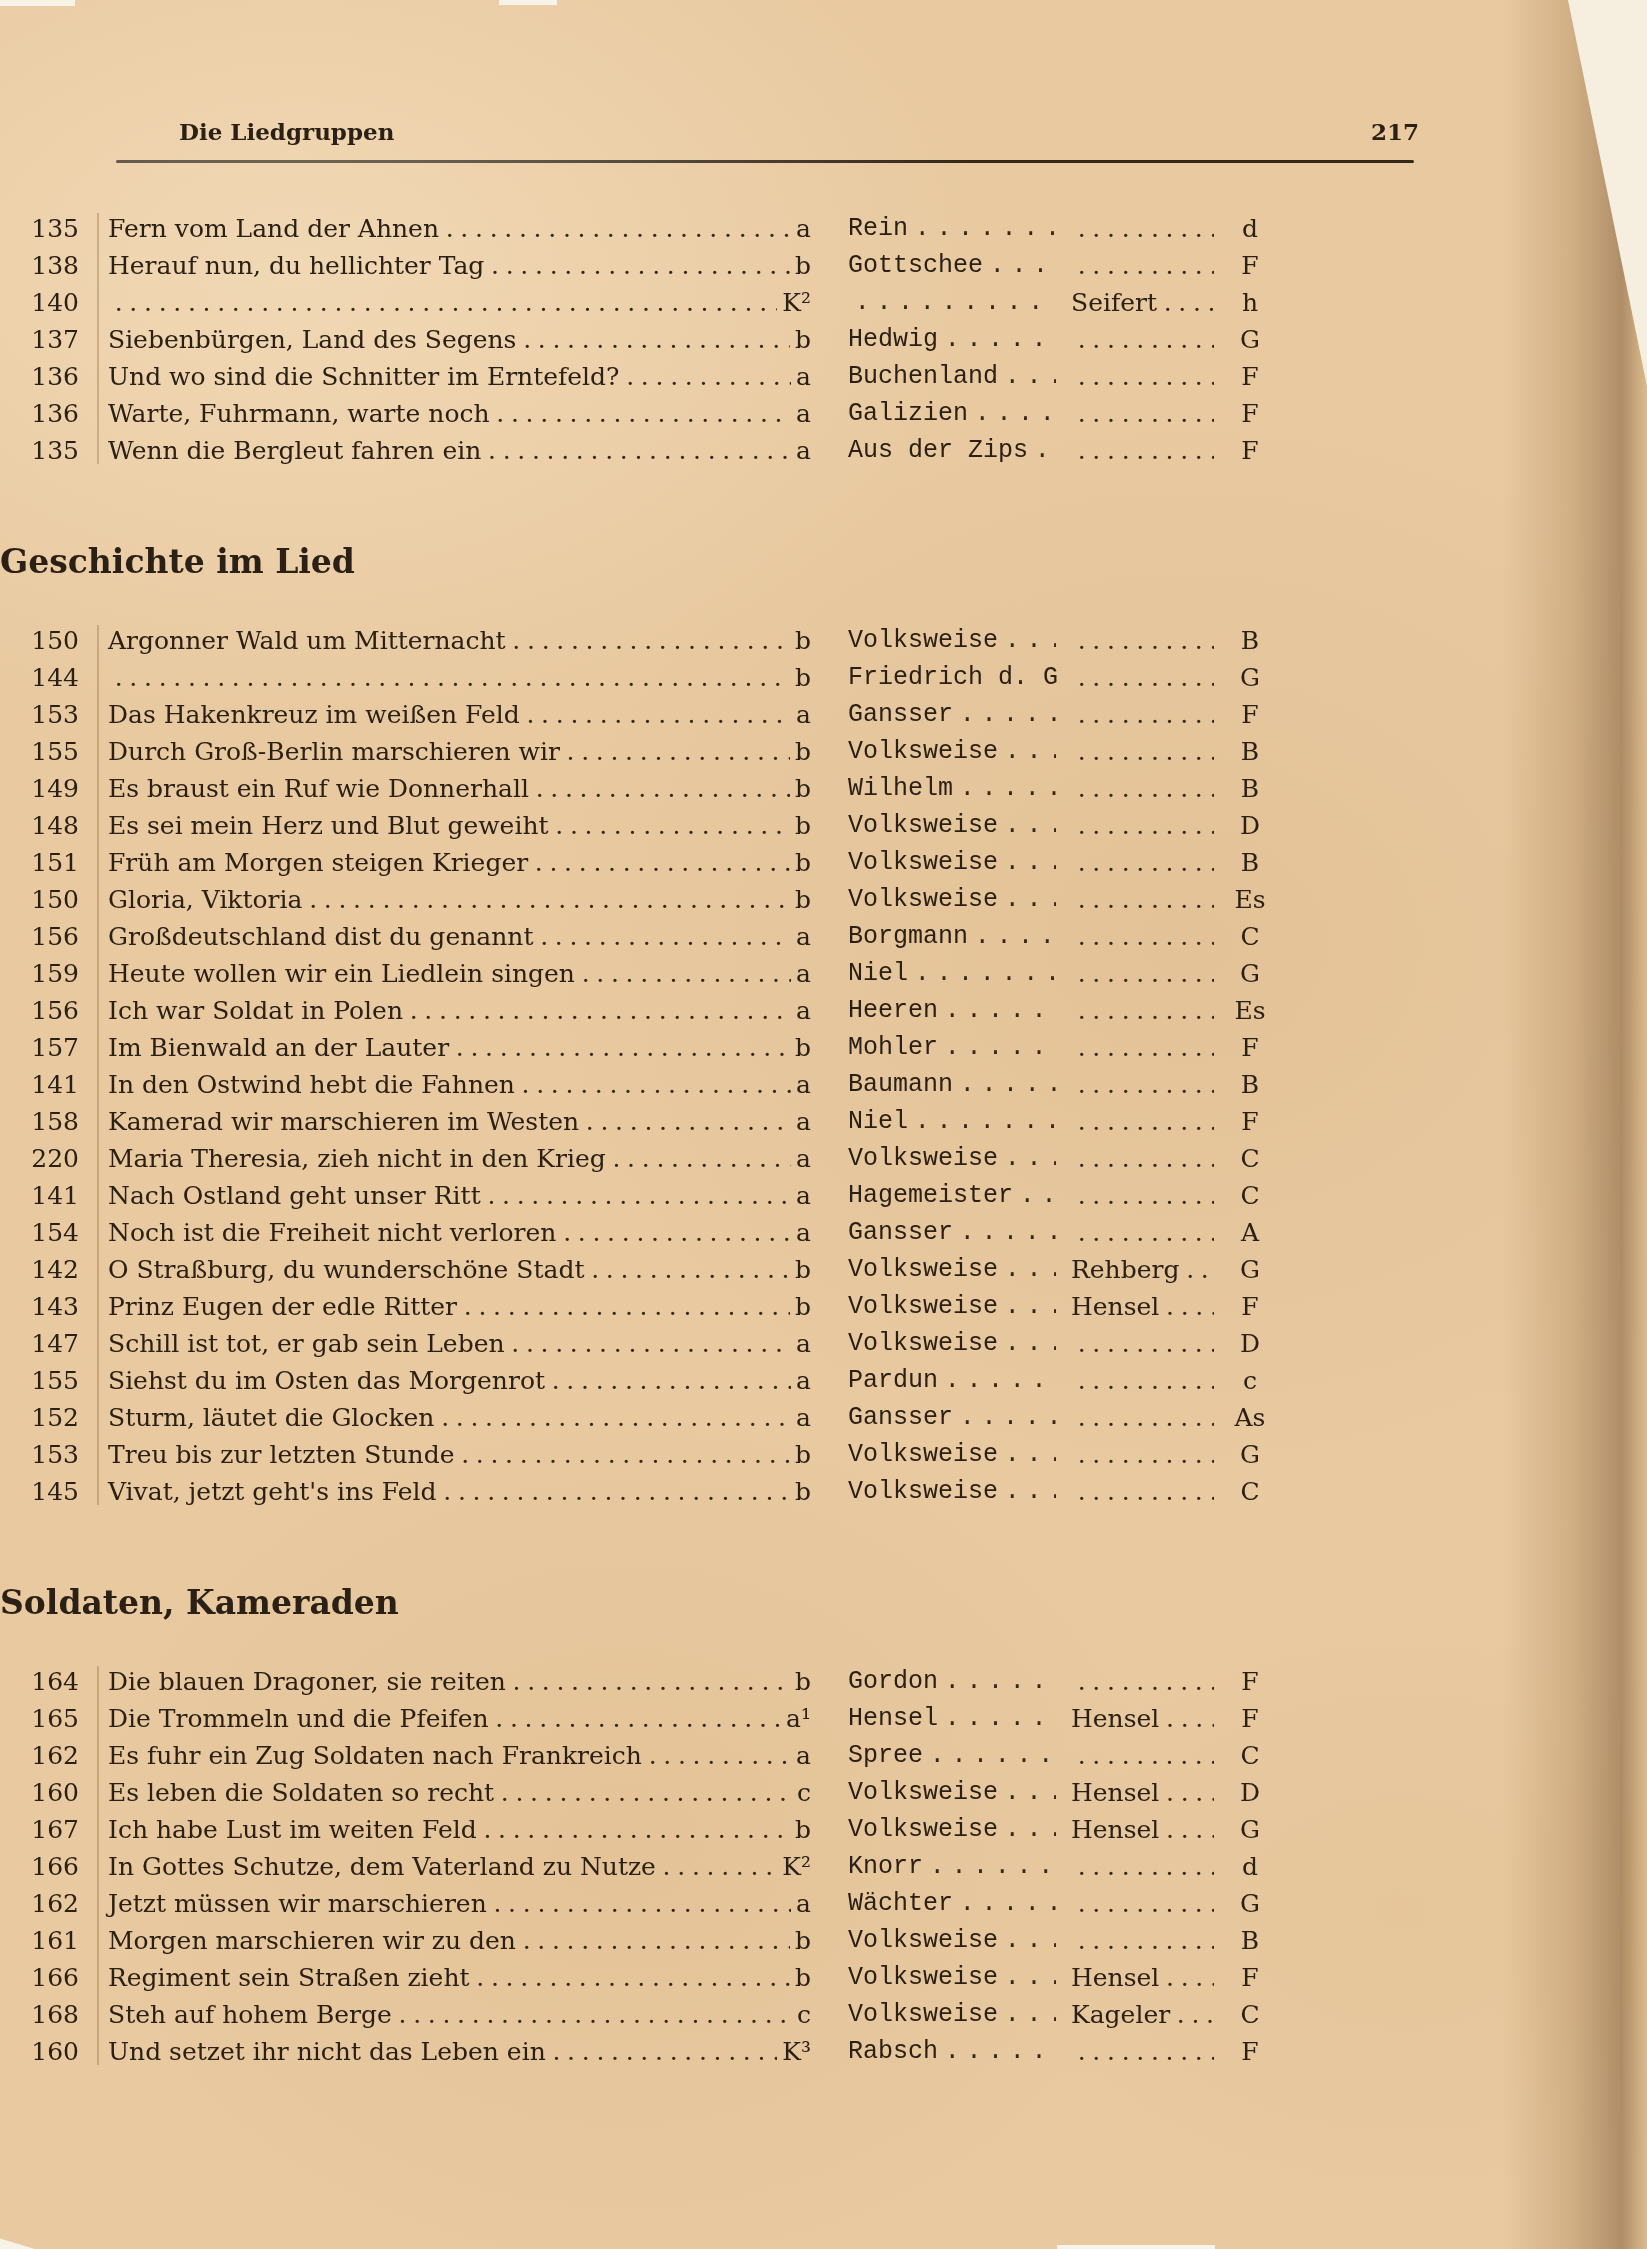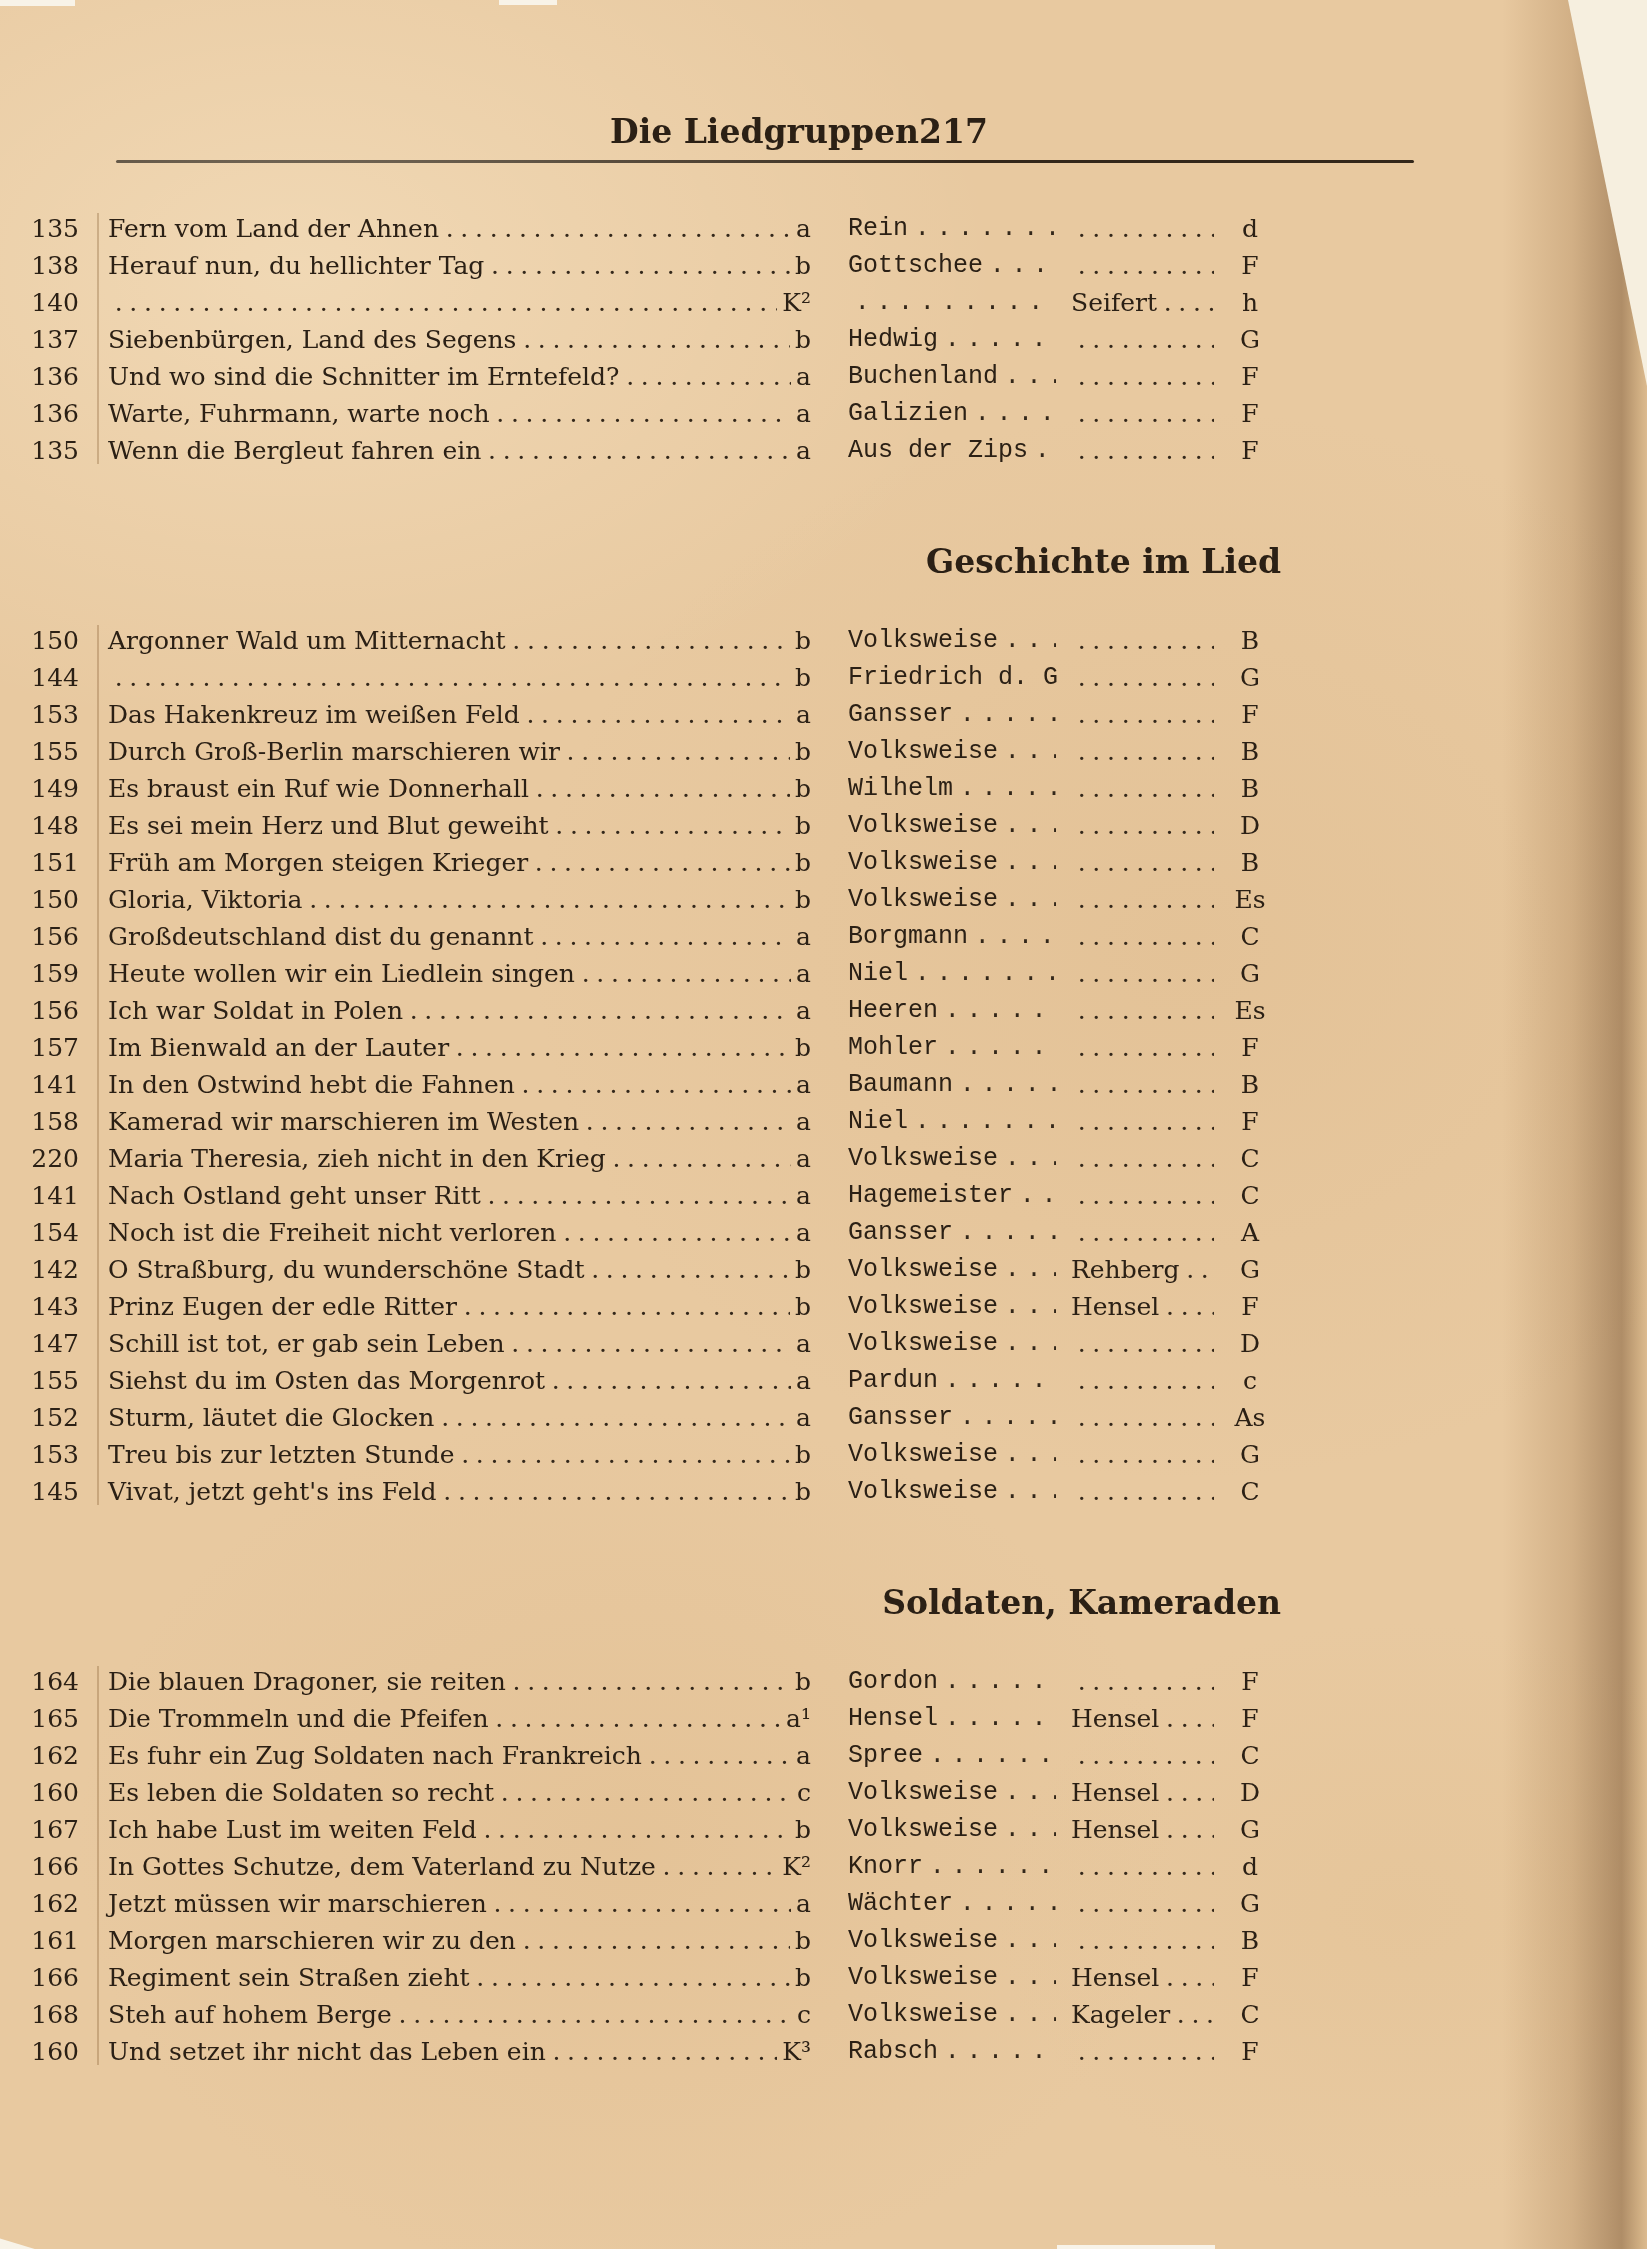--- a/index.html
+++ b/index.html
@@ -34,30 +34,30 @@
     clip-path:polygon(36% 0, 100% 0, 100% 100%);
   }
   .artifact { position:absolute; background:#f8f3e8; pointer-events:none; }
   .a1 { left:0; top:0; width:75px; height:5.8px; }
   .a2 { left:499px; top:0; width:58px; height:5px; }
   .a3 { left:0; bottom:0; width:38px; height:11.6px; clip-path:polygon(0 0,0 100%,100% 100%); }
   .a4 { left:1057px; bottom:0; width:158px; height:5px; }
 
   header {
     position:relative;
-    display:flex; justify-content:center; align-items:baseline;
+    display:flex; justify-content:space-between; align-items:baseline;
     padding:115px 229px 0 179px;
-    font-weight:bold; font-size:33px; line-height:33px;
+    font-weight:bold; font-size:23px; line-height:33px;
   }
   .rule { margin:11.6px 0 0 116px; width:1298px; height:3.3px; background:#33271a; border-radius:1.7px; }
 
   main { position:relative; }
   section h2 {
     width:1281px; margin:73px 0 40px;
-    text-align:right; font-size:33px; line-height:40px; font-weight:bold;
+    text-align:left; font-size:33px; line-height:40px; font-weight:bold;
   }
   section:first-child .rows { margin-top:47px; }
   .rows { position:relative; }
   .rows::before {
     content:""; position:absolute; left:97px; top:3.3px; bottom:5px; width:1.7px;
     background:rgba(118,74,34,.28);
   }
   .row {
     display:grid;
     grid-template-columns:79px 732px 250px 158px 62px;

